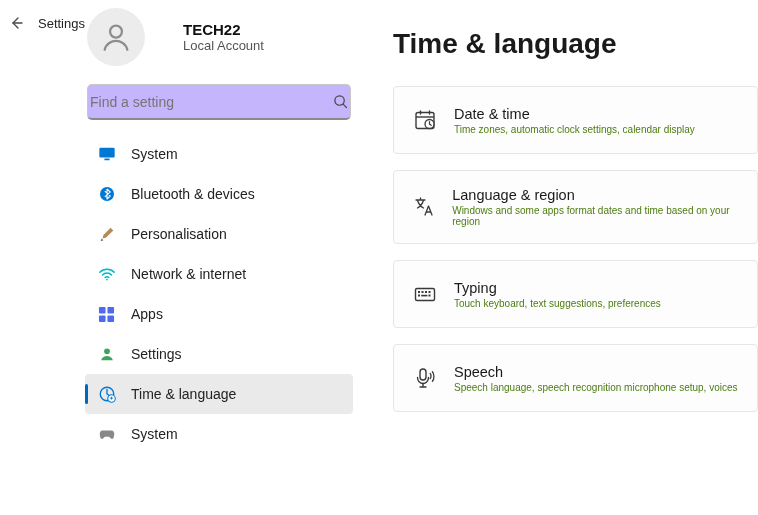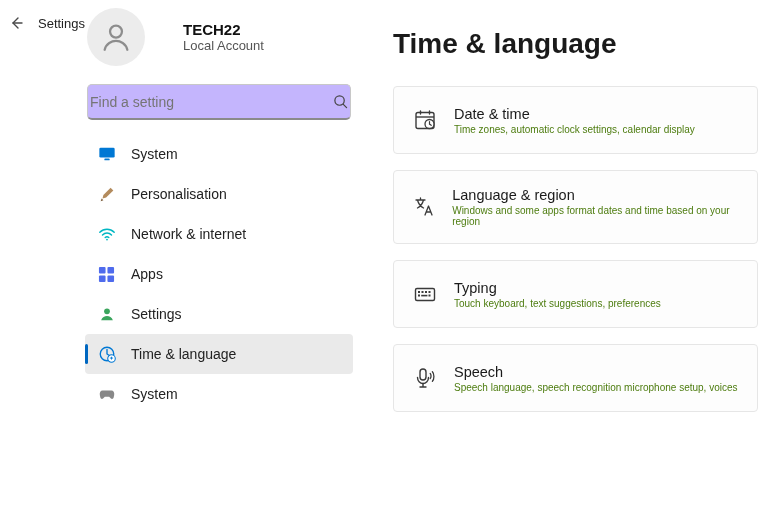--- a/index.html
+++ b/index.html
@@ -238,20 +238,29 @@
         <div class="nav-item">
           <span class="nav-icon">
             <svg width="18" height="18" viewBox="0 0 20 20">
               <rect x="1.5" y="3" width="17" height="11" rx="1.5" fill="#0078d4"></rect>
               <rect x="7" y="15" width="6" height="2" rx="1" fill="#0078d4"></rect>
             </svg>
           </span>
           <span class="nav-label">System</span>
         </div>
 
+        <div class="nav-item">
+          <span class="nav-icon">
+            <svg width="16" height="16" viewBox="0 0 16 16">
+              <circle cx="8" cy="8" r="7" fill="#0078d4"></circle>
+              <path d="M8 3v10l3.2-3L5.8 5.2M8 3l3.2 3L5.8 10.8" stroke="#fff" stroke-width="1.1" fill="none" stroke-linejoin="round"></path>
+            </svg>
+          </span>
+          <span class="nav-label">Bluetooth &amp; devices</span>
+        </div>
 
         <div class="nav-item">
           <span class="nav-icon">
             <svg width="18" height="18" viewBox="0 0 20 20">
               <path d="M14 3l3 3-8 8-4 1 1-4z" fill="#b38b5d"></path>
               <path d="M4 15l2 2-3 1z" fill="#7a5c3a"></path>
             </svg>
           </span>
           <span class="nav-label">Personalisation</span>
         </div>

